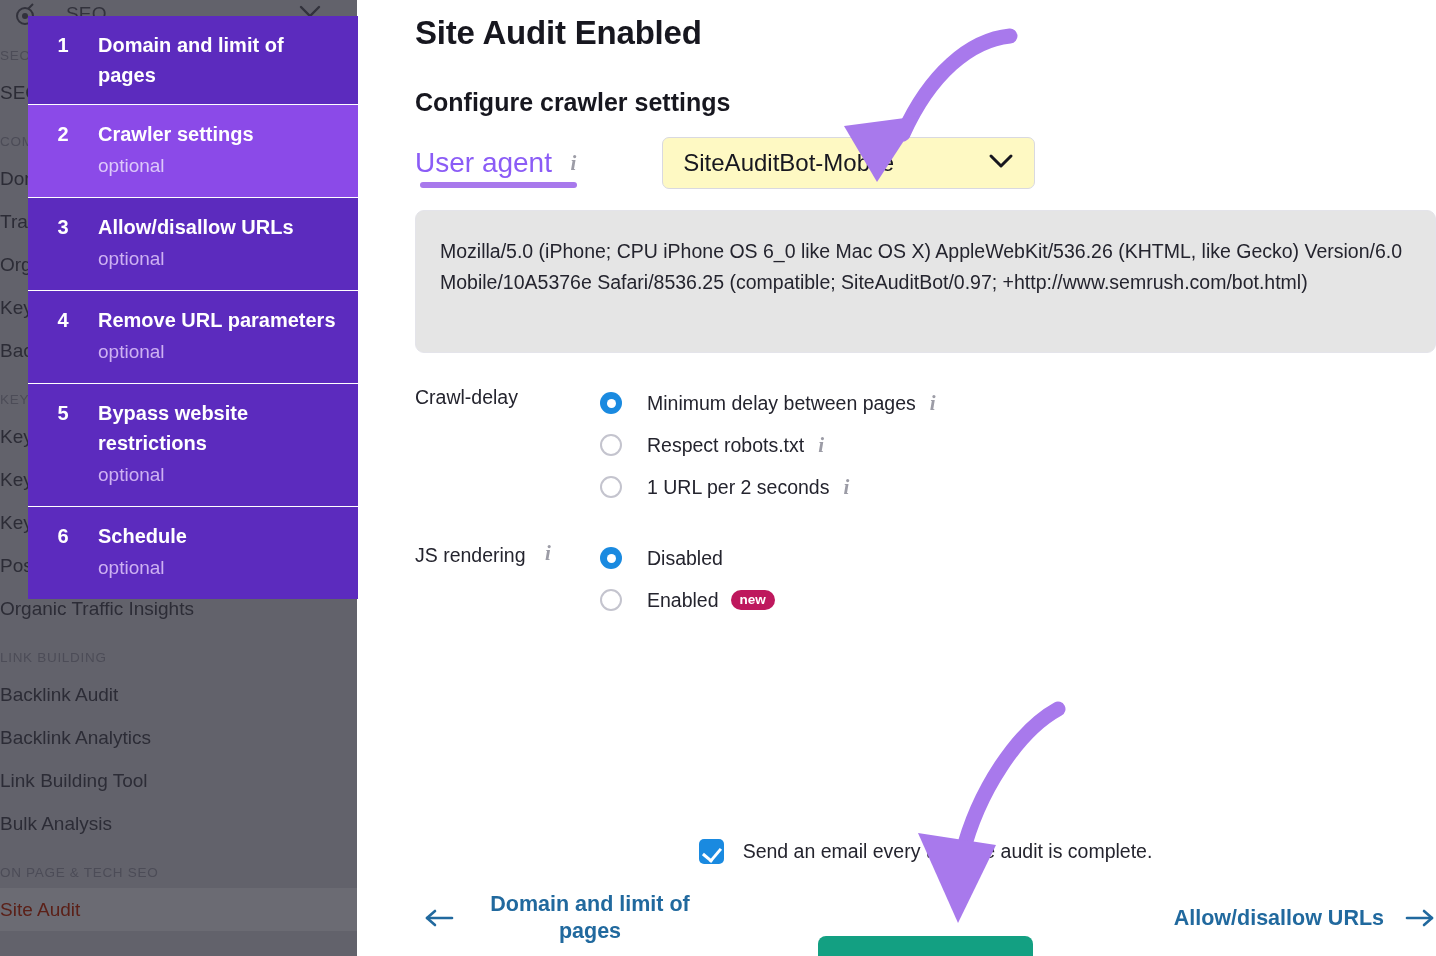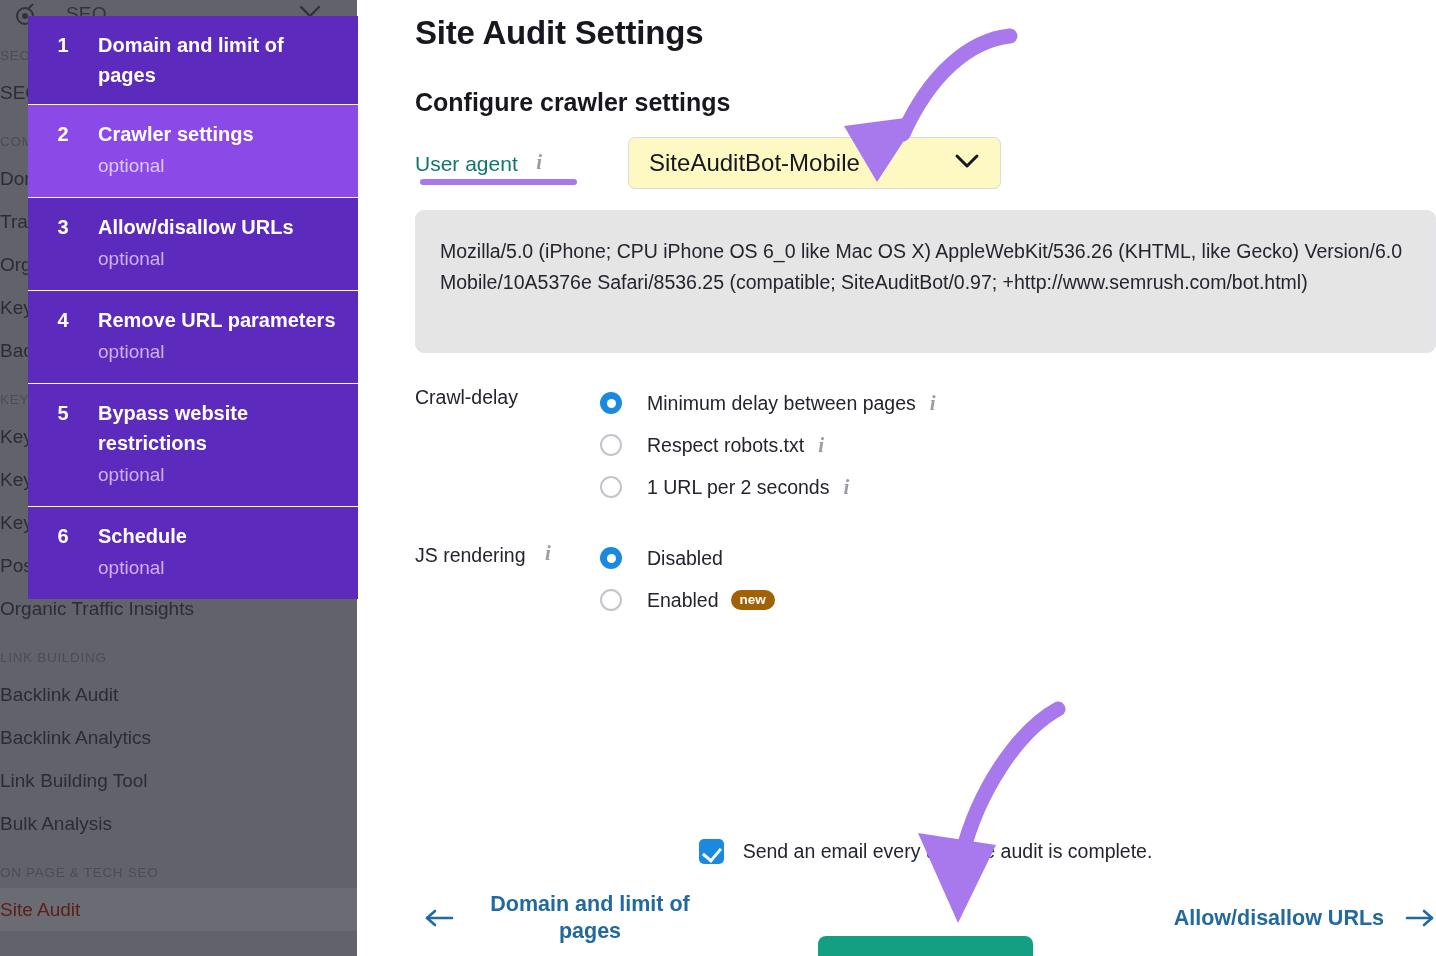--- a/index.html
+++ b/index.html
@@ -125,22 +125,22 @@
     margin-top: 9px;
   }
 
   .ua-row {
     display: flex; align-items: center;
     margin-top: 22px;
     height: 48px;
   }
   .ua-label-wrap { position: relative; }
   .ua-label {
-    font-size: 21px;
-    color: #0f766e;
+    font-size: 28px;
+    color: #8b5cf6;
     text-align: right;
   }
   .ua-underline {
     position: absolute;
     left: 5px; bottom: -9px;
     width: 157px; height: 6px;
     background: #a879ec;
     border-radius: 3px;
   }
   .info-i {
@@ -214,21 +214,21 @@
     border-radius: 50%;
     background: #fff;
   }
   .radio-label {
     font-size: 19.5px;
     color: #24242e;
     margin-left: 25px;
   }
   .badge-new {
     display: inline-block;
-    background: #a16207;
+    background: #be185d;
     color: #ffffff;
     font-size: 13.5px;
     font-weight: bold;
     border-radius: 10px;
     padding: 2px 9px 3px 9px;
     margin-left: 12px;
     vertical-align: 3px;
   }
 
   
@@ -395,21 +395,21 @@
         <div class="step-num">6</div>
         <div class="step-body">
           <div class="step-title">Schedule</div>
           <div class="step-opt">optional</div>
         </div>
       </div>
     </div>
 
   <div id="main">
 
-    <h1 class="page-title">Site Audit Settings</h1>
+    <h1 class="page-title">Site Audit Enabled</h1>
 
     <h2 class="section-title">Configure crawler settings</h2>
 
     <div class="ua-row">
       <div class="ua-label-wrap">
         <span class="ua-label">User agent</span>
         <span class="info-i">i</span>
         <span class="ua-underline"></span>
       </div>
       <div class="ua-select">

